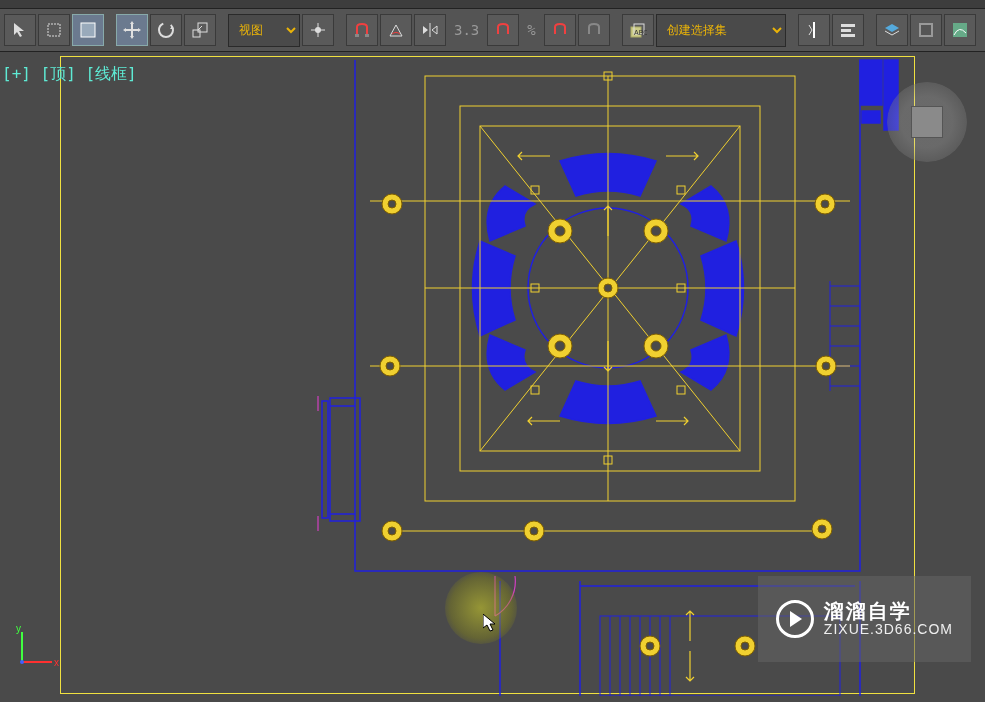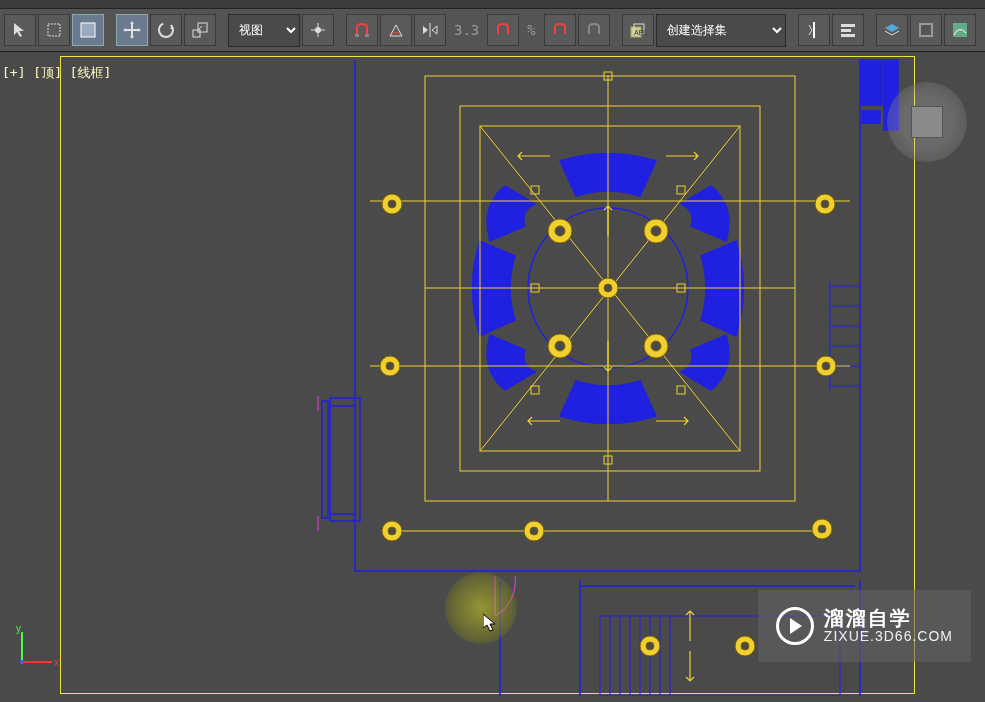--- a/index.html
+++ b/index.html
@@ -38,21 +38,21 @@
       display: flex; align-items: center; justify-content: center;
       cursor: pointer;
       color: #ddd;
     }
     .tool-btn.active { background: #6b7a8f; border-color: #8aa; }
     .tool-sep { width: 8px; }
     .tool-dropdown {
       height: 33px;
       background: #4a4a4a;
       border: 1px solid #2a2a2a;
-      color: #ffffff;
+      color: #eab308;
       font-size: 12px;
       padding: 0 6px;
     }
     .tool-dropdown.small { width: 72px; }
     .tool-dropdown.wide { width: 130px; }
     .tool-text {
       color: #999;
       font-size: 14px;
       padding: 0 6px;
       font-family: monospace;
@@ -64,22 +64,22 @@
     }
     .viewport {
       position: absolute;
       top: 4px; left: 60px; right: 70px; bottom: 8px;
       background: #4a4a4a;
       border: 1px solid #f0e040;
     }
     .viewport-label {
       position: absolute;
       top: 12px; left: 2px;
-      color: #fef9c3;
-      font-size: 13px;
+      color: #5eead4;
+      font-size: 16px;
       font-family: monospace;
       z-index: 10;
     }
     .canvas-svg {
       position: absolute;
       top: 4px; left: 60px;
       width: 855px; height: 640px;
       pointer-events: none;
     }
     .viewcube {
@@ -101,21 +101,21 @@
       left: 12px; bottom: 30px;
       width: 50px; height: 50px;
       z-index: 20;
     }
     .watermark {
       position: absolute;
       right: 14px; bottom: 40px;
       display: flex; align-items: center;
       gap: 10px;
       background: rgba(100,100,100,.55);
-      padding: 17px 18px;
+      padding: 24px 18px;
       z-index: 30;
     }
     .watermark-play {
       width: 38px; height: 38px;
       border: 3px solid #fff;
       border-radius: 50%;
       display: flex; align-items: center; justify-content: center;
     }
     .watermark-play::after {
       content: "";

